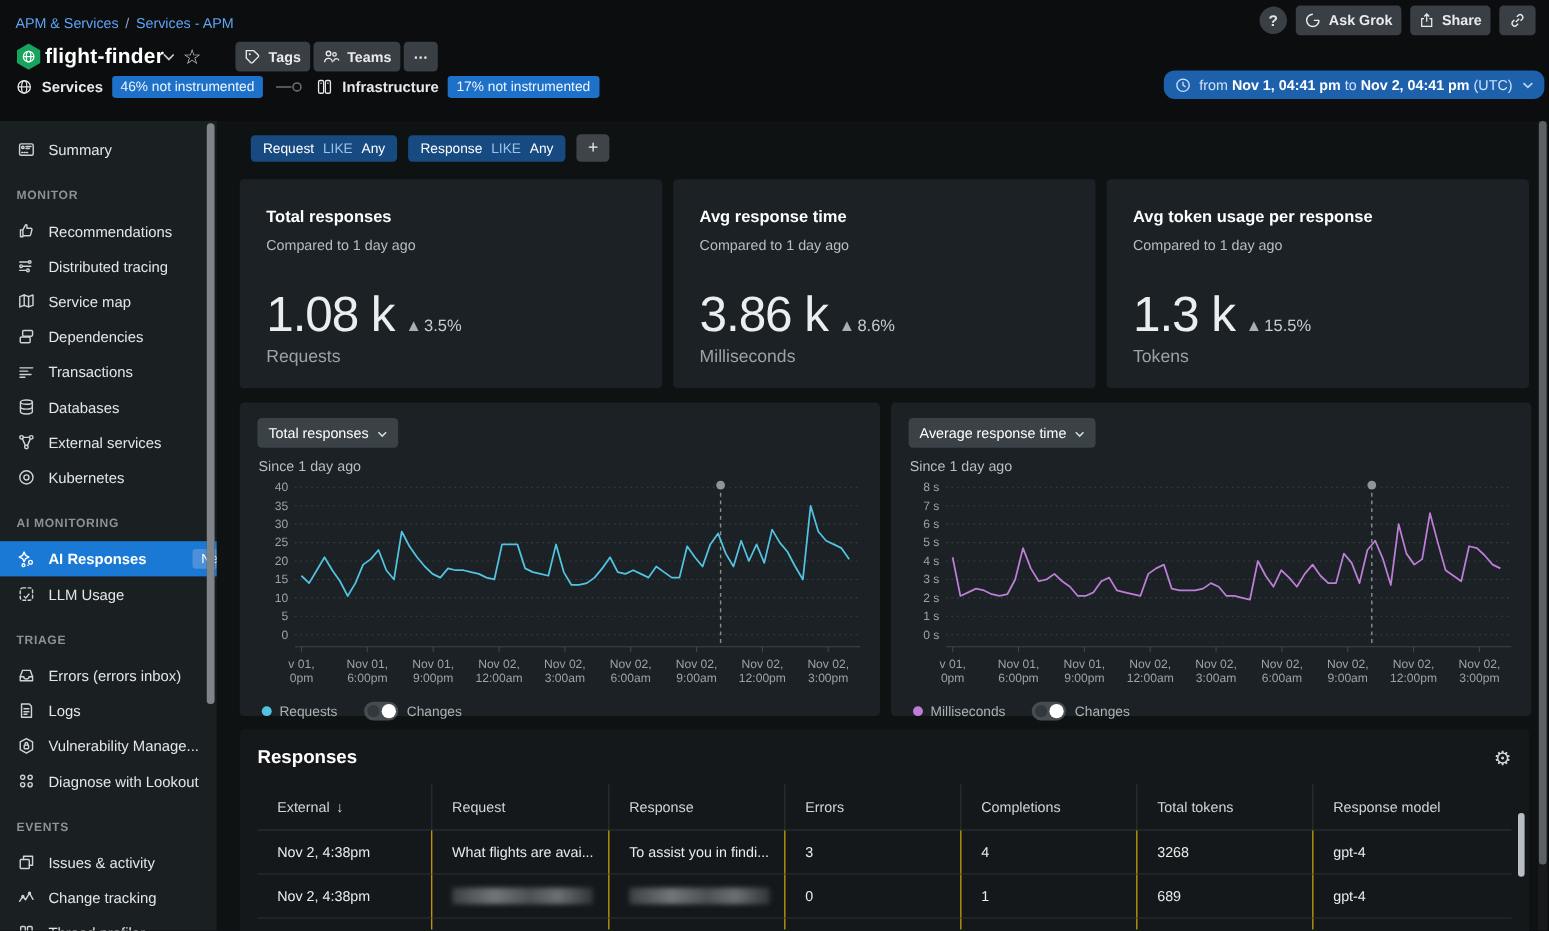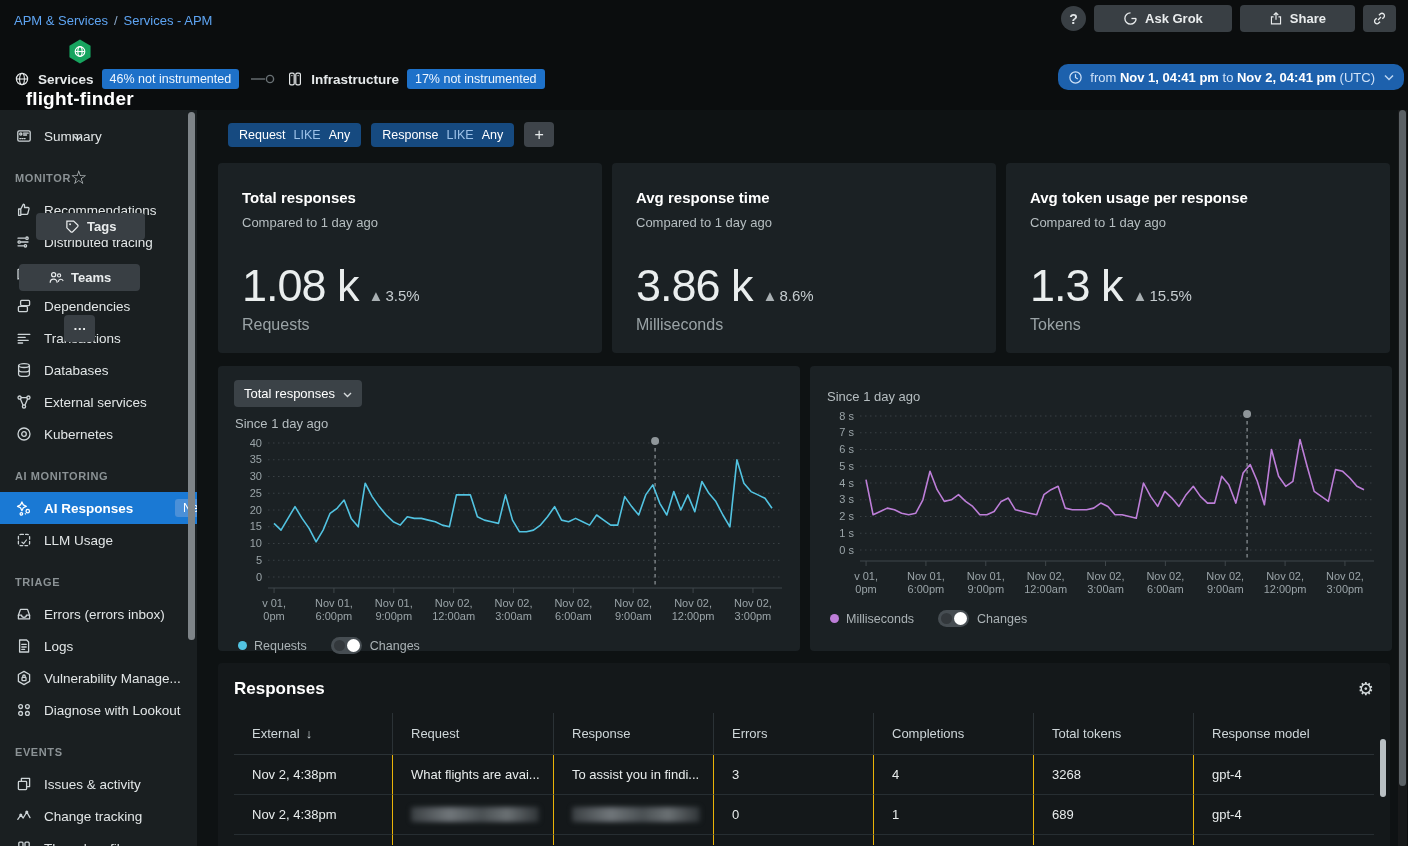--- a/index.html
+++ b/index.html
@@ -4,27 +4,27 @@
 <style>
   * { margin:0; padding:0; box-sizing:border-box; }
   html,body { width:1408px; height:846px; overflow:hidden; background:#0b0d0e;
     font-family:"Liberation Sans", sans-serif; color:#e7ebec; }
 
   
   .topbar { position:absolute; left:0; top:0; width:1408px; height:110px; background:#0b0d0e; z-index:5; }
   .breadcrumb { position:absolute; left:14px; top:13px; font-size:13px; color:#5ea4f2; }
   .breadcrumb a { color:#5ea4f2; text-decoration:none; cursor:pointer; }
   .crumb-sep { color:#8aa7c8; margin:0 6px; }
-  .title-row { position:absolute; left:14px; top:38px; display:flex; align-items:center; gap:24px;flex-direction:column; }
+  .title-row { position:absolute; left:14px; top:38px; display:flex; align-items:center; gap:3px; }
   .hexwrap { width:24px; height:26px; display:flex; align-items:center; justify-content:center; }
   .page-title { font-size:19px; font-weight:700; color:#fff; letter-spacing:.2px; }
   .tchev { color:#c3c9cc; margin-left:-4px; display:flex; }
   .star { font-size:19px; color:#d4dadc; margin:0 6px 0 4px; cursor:pointer; }
   .hbtn { display:flex; align-items:center; gap:7px; background:#393f44; border:none; color:#e9eced;
-    font-size:13px; font-weight:600; padding:6px 29px; border-radius:4px; cursor:pointer; font-family:inherit; }
+    font-size:13px; font-weight:600; padding:6px 8px; border-radius:4px; cursor:pointer; font-family:inherit; }
   .hbtn.icon-only { padding:6px 9px; }
   .topbar-right { position:absolute; right:12px; top:5px; display:flex; align-items:center; gap:8px; }
   .round-help { width:25px; height:25px; border-radius:50%; background:#393f44; color:#dfe3e5; border:none;
     font-size:14px; font-weight:700; cursor:pointer; display:flex; align-items:center; justify-content:center; }
 
   
   .subheader { position:absolute; left:0; top:62px; width:1408px; height:34px; display:flex; align-items:center; }
   .inst-group { display:flex; align-items:center; gap:8px; margin-left:14px; font-size:13.5px; font-weight:600; color:#e6e9ea; }
   .badge-blue { background:#1e71c9; color:#eef6ff; font-size:12.5px; font-weight:400;
     padding:3px 8px; border-radius:3px; cursor:pointer; }
@@ -490,21 +490,28 @@
           <span style="display: flex; align-items: center; gap: 7px;">
             <span class="ldot" style="background: rgb(82, 195, 225);"></span>
             <span class="llab">Requests</span>
           </span>
           <span class="toggle">
             <span class="shadowdot"></span>
             <span class="knob"></span>
           </span>
           <span class="llab">Changes</span>
         </div></section>
-      <section class="chart-card"><div class="since">Since 1 day ago</div><svg width="550" height="198">
+      <section class="chart-card"><div style="display: flex;">
+          <button class="cdrop">
+            <span>Average response time</span>
+            <span><svg width="9" height="6" viewBox="0 0 9 6">
+                <path d="M1 1l3.5 3.5L8 1" fill="none" stroke="#d5dadc" stroke-width="1.4"></path>
+              </svg></span>
+          </button>
+        </div><div class="since">Since 1 day ago</div><svg width="550" height="198">
           <line x1="34" y1="144" x2="548" y2="144" stroke="#3a4145" stroke-width="1" stroke-dasharray="1.5 3.5"></line>
           <text x="28" y="147.5" text-anchor="end" font-size="11" fill="#9aa4a8">0 s</text>
           <line x1="34" y1="127.25" x2="548" y2="127.25" stroke="#3a4145" stroke-width="1" stroke-dasharray="1.5 3.5"></line>
           <text x="28" y="130.75" text-anchor="end" font-size="11" fill="#9aa4a8">1 s</text>
           <line x1="34" y1="110.5" x2="548" y2="110.5" stroke="#3a4145" stroke-width="1" stroke-dasharray="1.5 3.5"></line>
           <text x="28" y="114" text-anchor="end" font-size="11" fill="#9aa4a8">2 s</text>
           <line x1="34" y1="93.75" x2="548" y2="93.75" stroke="#3a4145" stroke-width="1" stroke-dasharray="1.5 3.5"></line>
           <text x="28" y="97.25" text-anchor="end" font-size="11" fill="#9aa4a8">3 s</text>
           <line x1="34" y1="77" x2="548" y2="77" stroke="#3a4145" stroke-width="1" stroke-dasharray="1.5 3.5"></line>
           <text x="28" y="80.5" text-anchor="end" font-size="11" fill="#9aa4a8">4 s</text>

